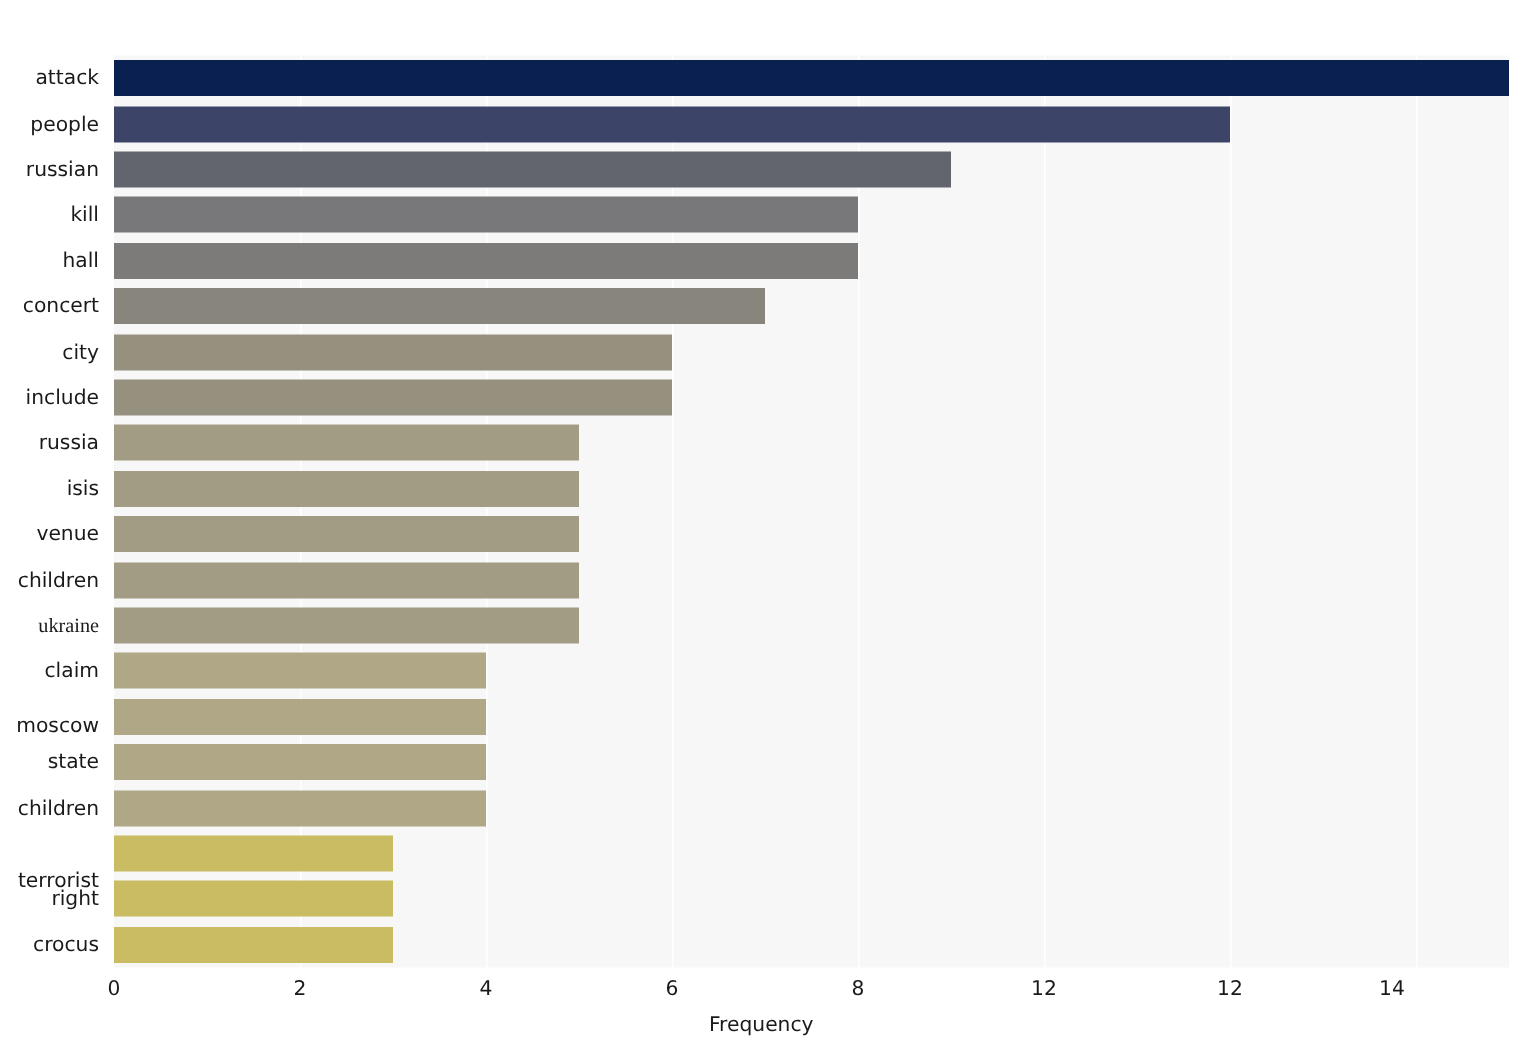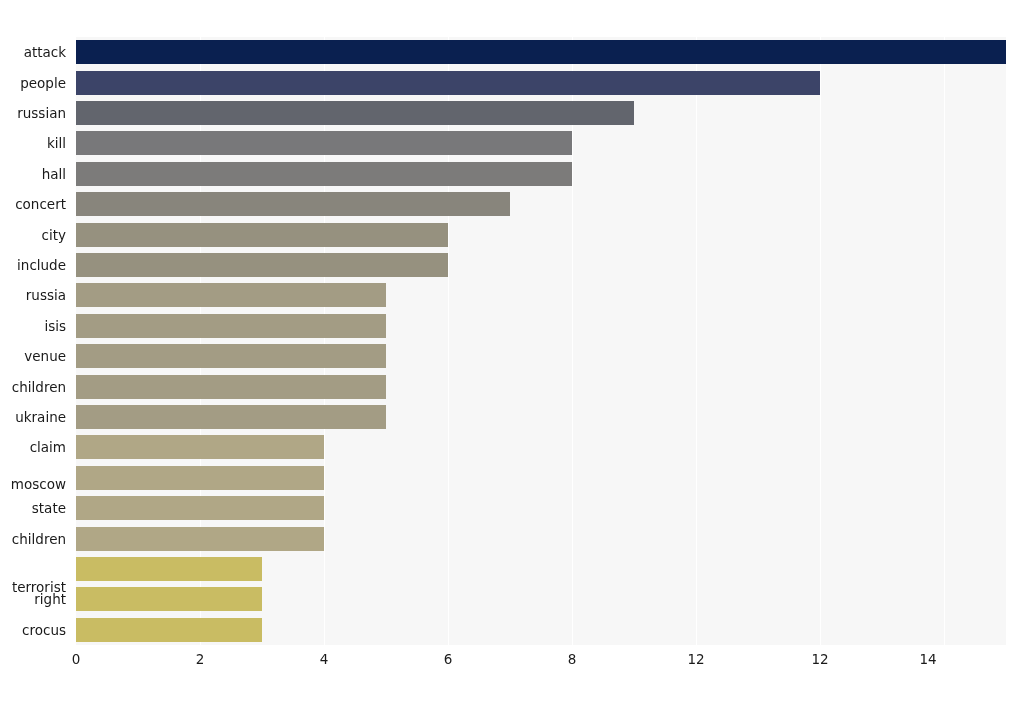--- a/index.html
+++ b/index.html
@@ -176,35 +176,36 @@
       <div class="ytick-label" style="top: 69px;">russian</div>
       <div class="ytick-label" style="top: 99.4px; text-align: right;">kill</div>
       <div class="ytick-label" style="top: 129.8px;">hall</div>
       <div class="ytick-label" style="top: 160.2px;">concert</div>
       <div class="ytick-label" style="top: 190.6px;">city</div>
       <div class="ytick-label" style="top: 221px;">include</div>
       <div class="ytick-label" style="top: 251.4px;">russia</div>
       <div class="ytick-label" style="top: 281.8px;">isis</div>
       <div class="ytick-label" style="top: 312.2px;">venue</div>
       <div class="ytick-label" style="top: 342.6px;">children</div>
-      <div class="ytick-label" style="top: 373px;">ukraine</div>
+      <div class="ytick-label" style="top: 373px; font-family: Liberation Serif, serif;">ukraine</div>
       <div class="ytick-label" style="top: 403.4px;">claim</div>
       <div class="ytick-label" style="top: 440px;">moscow</div>
       <div class="ytick-label" style="top: 464.2px;">state</div>
       <div class="ytick-label" style="top: 494.6px;">children</div>
       <div class="ytick-label" style="top: 543px;">terrorist</div>
       <div class="ytick-label" style="top: 555.4px;">right</div>
       <div class="ytick-label" style="top: 585.8px;">crocus</div>
     </div>
 
   <div id="xticks-layer">
       <div class="xtick-label" style="left: 76px;">0</div>
       <div class="xtick-label" style="left: 200px;">2</div>
       <div class="xtick-label" style="left: 324px;">4</div>
       <div class="xtick-label" style="left: 448px;">6</div>
       <div class="xtick-label" style="left: 572px;">8</div>
       <div class="xtick-label" style="left: 696px;">12</div>
       <div class="xtick-label" style="left: 820px;">12</div>
       <div class="xtick-label" style="left: 928px;">14</div>
     </div>
 
+  <div class="xaxis-title">Frequency</div>
 
 </div>
 
 </body></html>

